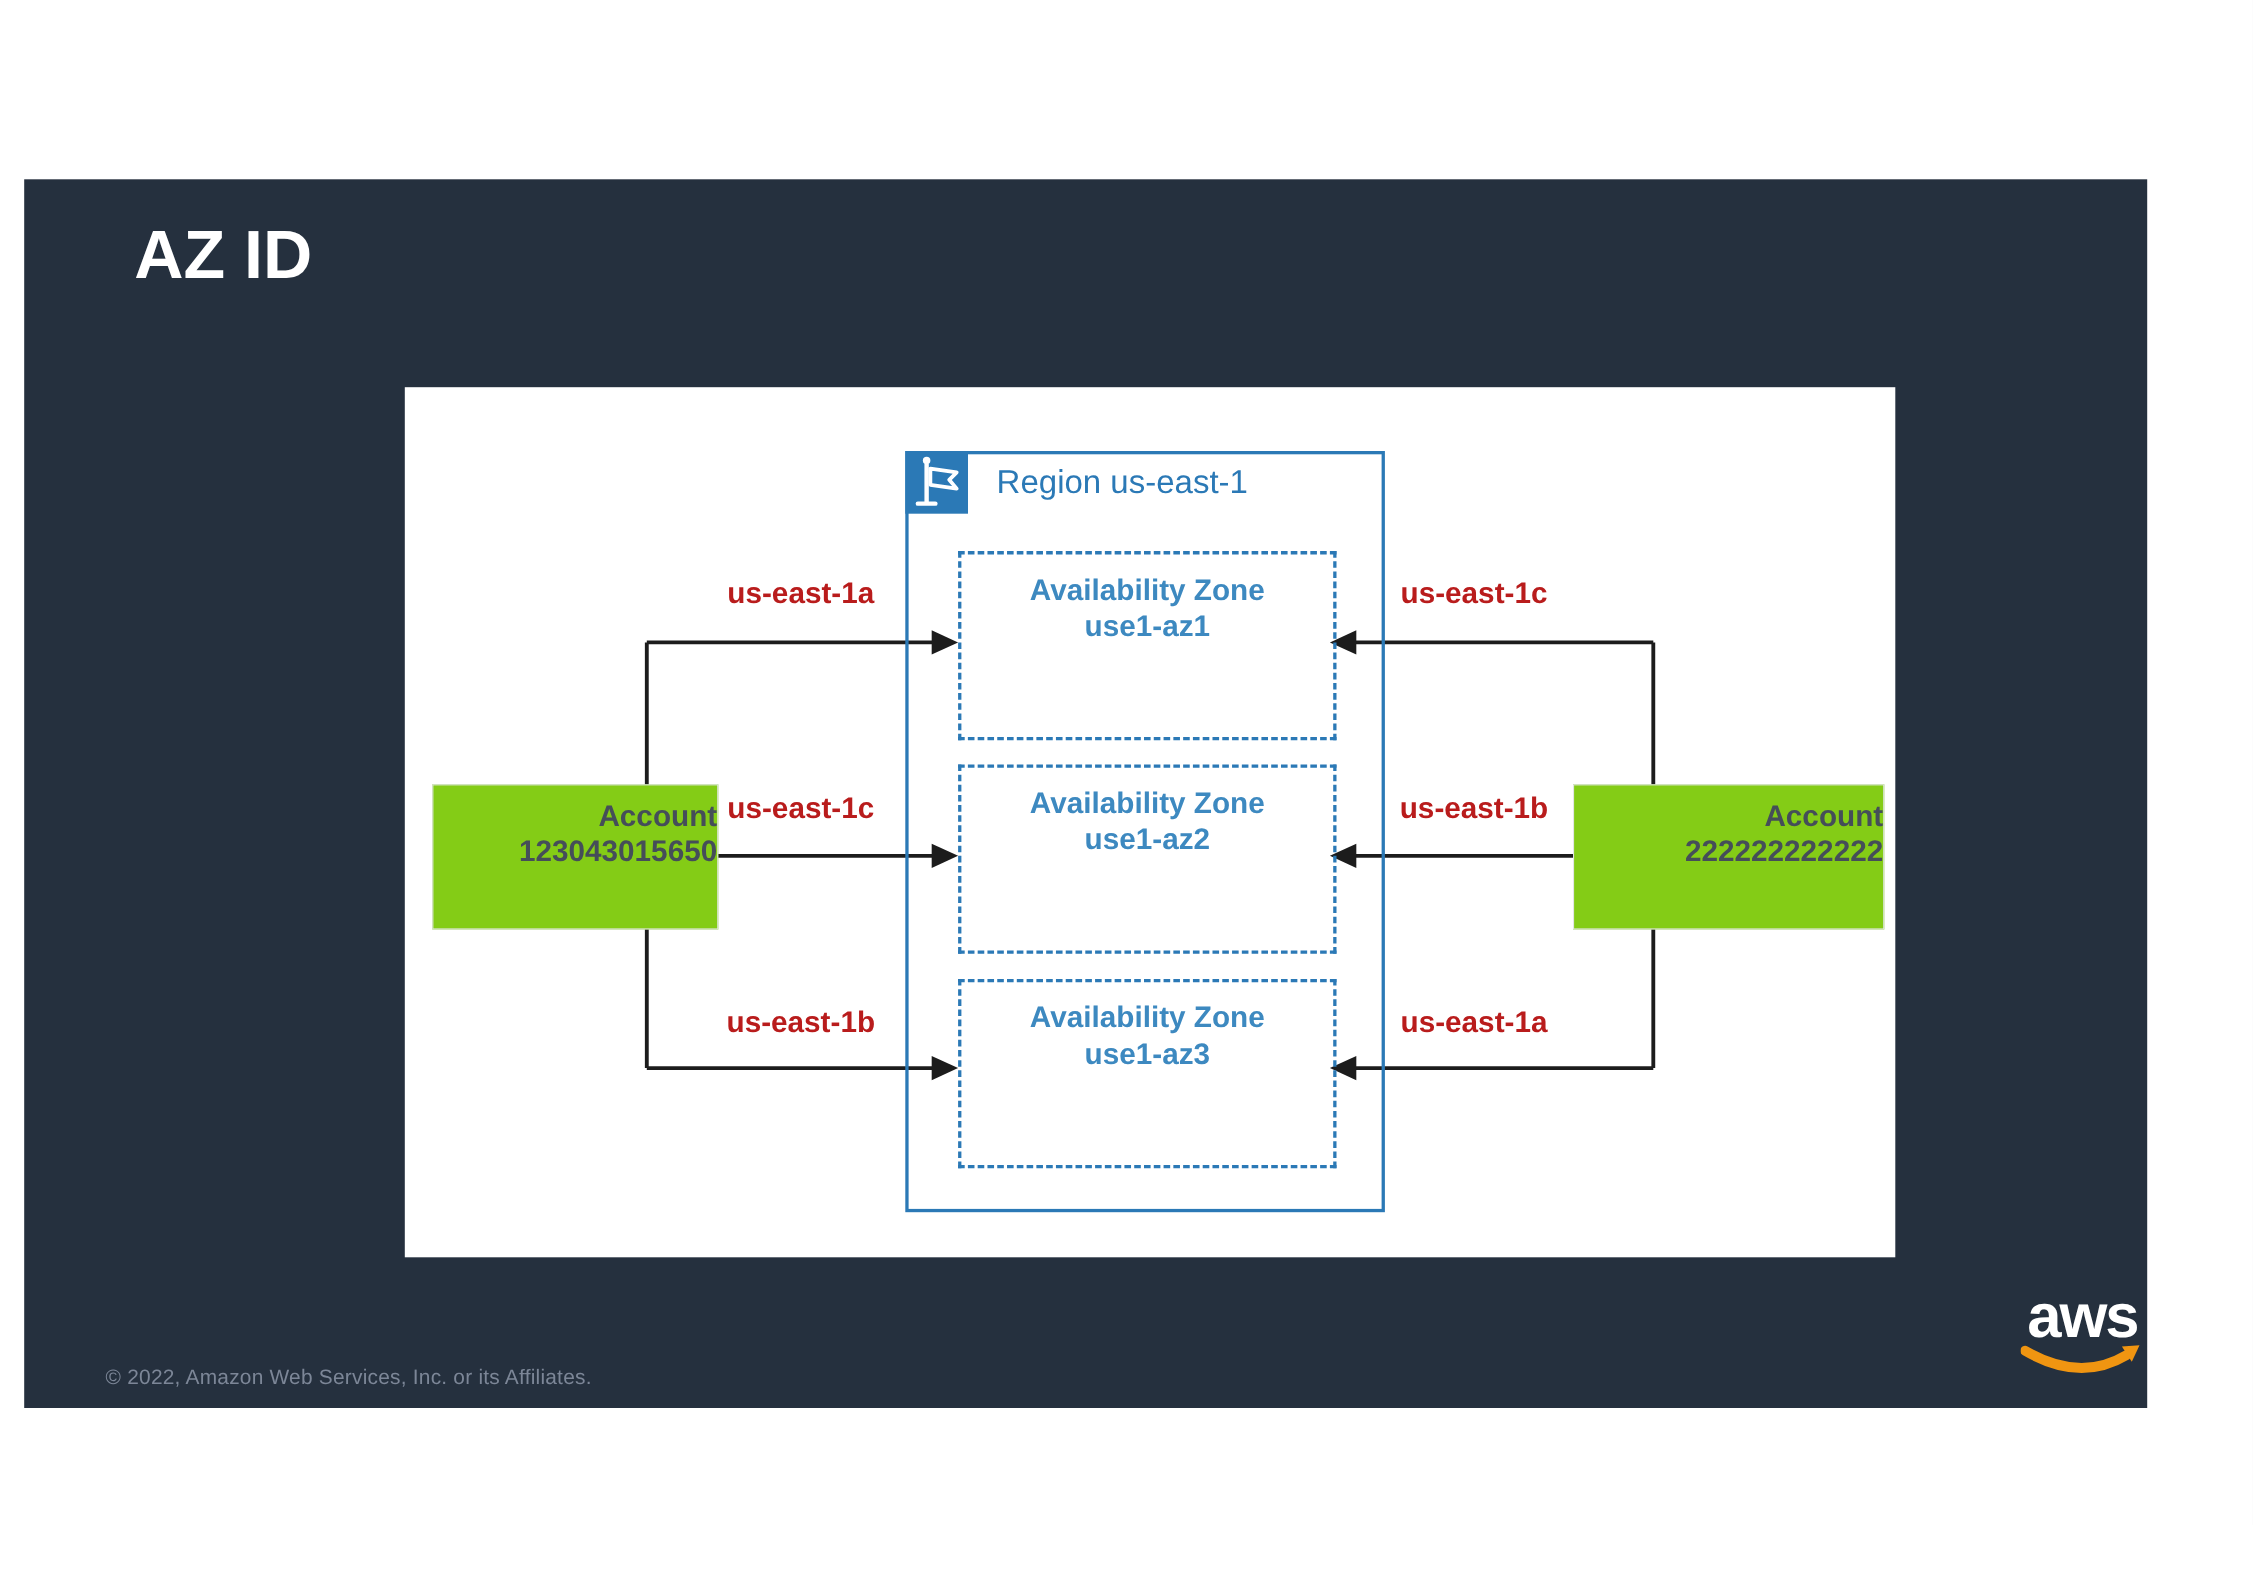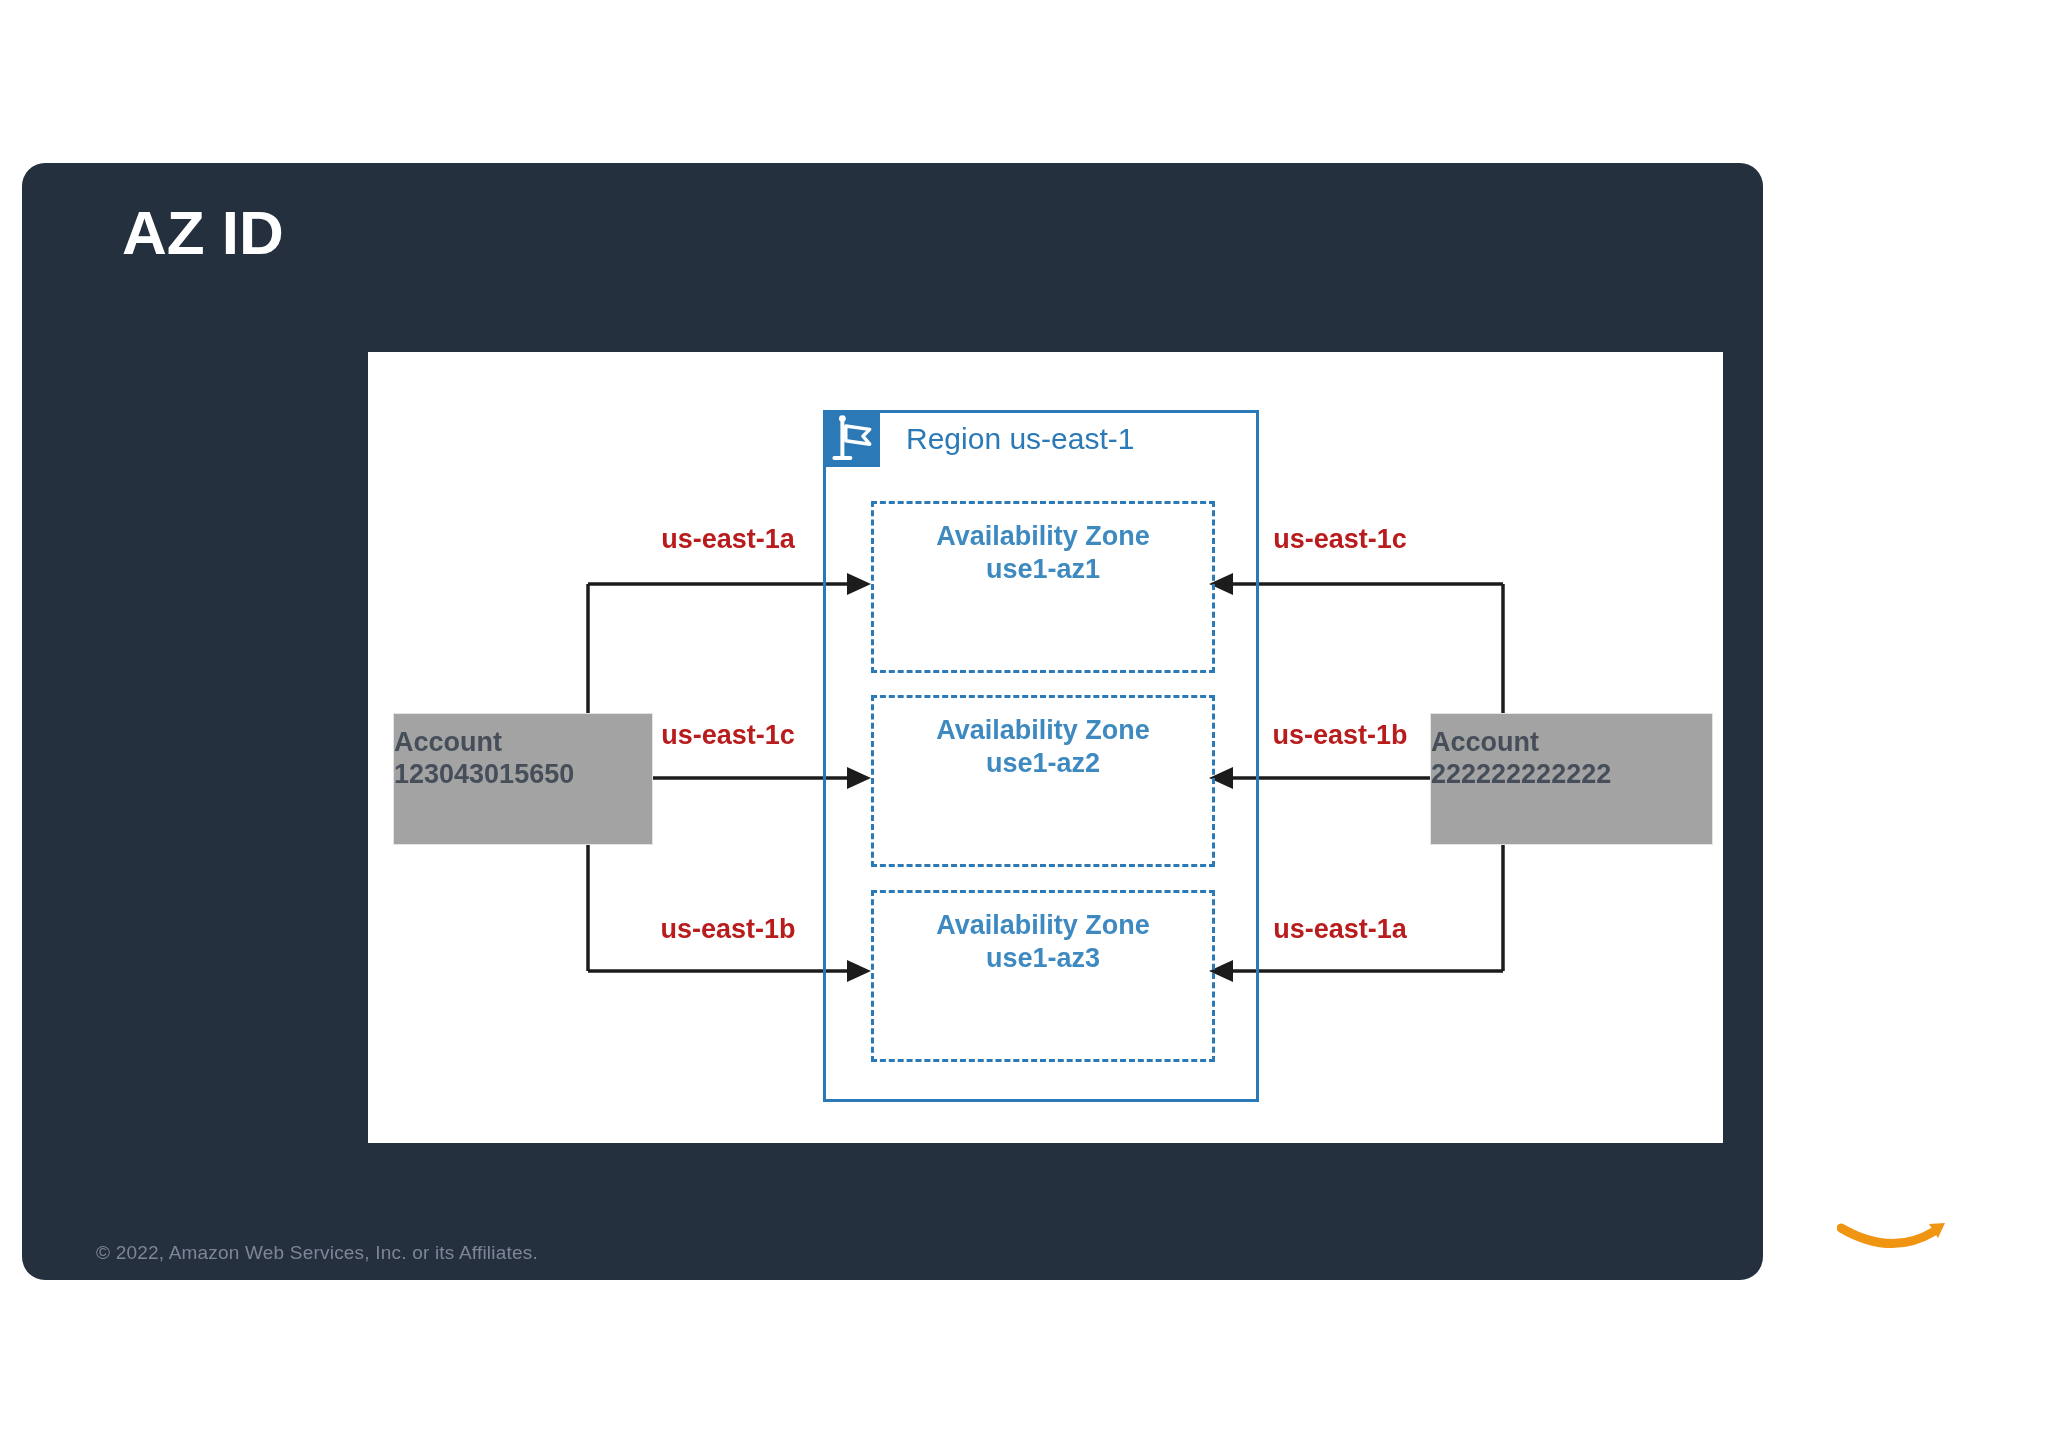--- a/index.html
+++ b/index.html
@@ -4,23 +4,22 @@
 <style>
   * { margin: 0; padding: 0; box-sizing: border-box; }
   html, body { background: #ffffff; }
   body { font-family: "Liberation Sans", sans-serif; }
   .canvas {
     position: relative; width: 2048px; height: 1447px;
     background: #ffffff; overflow: hidden;
   }
   .slide {
     position: absolute; left: 22px; top: 163px;
-    width: 1741px; height: 1117px;
+    width: 1930px; height: 1117px;
     background: #25303E;
-    border-radius: 23px;
   }
   .slide-title {
     position: absolute; left: 100px; top: 36px;
     font-size: 62px; line-height: 68px; font-weight: 700;
     color: #ffffff; letter-spacing: 0px;
   }
   .panel {
     position: absolute; left: 346px; top: 189px;
     width: 1355px; height: 791px;
     background: #ffffff;
@@ -48,22 +47,22 @@
     text-align: center; padding-top: 16px;
     font-size: 27px; font-weight: 700; line-height: 33px;
     color: #3D89C0; background: transparent;
   }
   .az-1 { top: 88px; }
   .az-2 { top: 282px; }
   .az-3 { top: 477px; }
 
   .account-box {
     position: absolute; top: 361px; height: 132px;
-    background: #a3a3a3; border: 1px solid #E2E5E5;
-    text-align: left; padding-top: 12px;
+    background: #84cc16; border: 1px solid #E2E5E5;
+    text-align: right; padding-top: 12px;
     font-size: 27px; font-weight: 600; line-height: 32px;
     color: #454E59;
   }
   .account-left  { left: 25px;   width: 260px; }
   .account-right { left: 1062px; width: 283px; }
 
   .edge-label {
     position: absolute; width: 220px; text-align: center;
     font-size: 27px; line-height: 34px; font-weight: 700;
     color: #b91c1c; white-space: nowrap;

